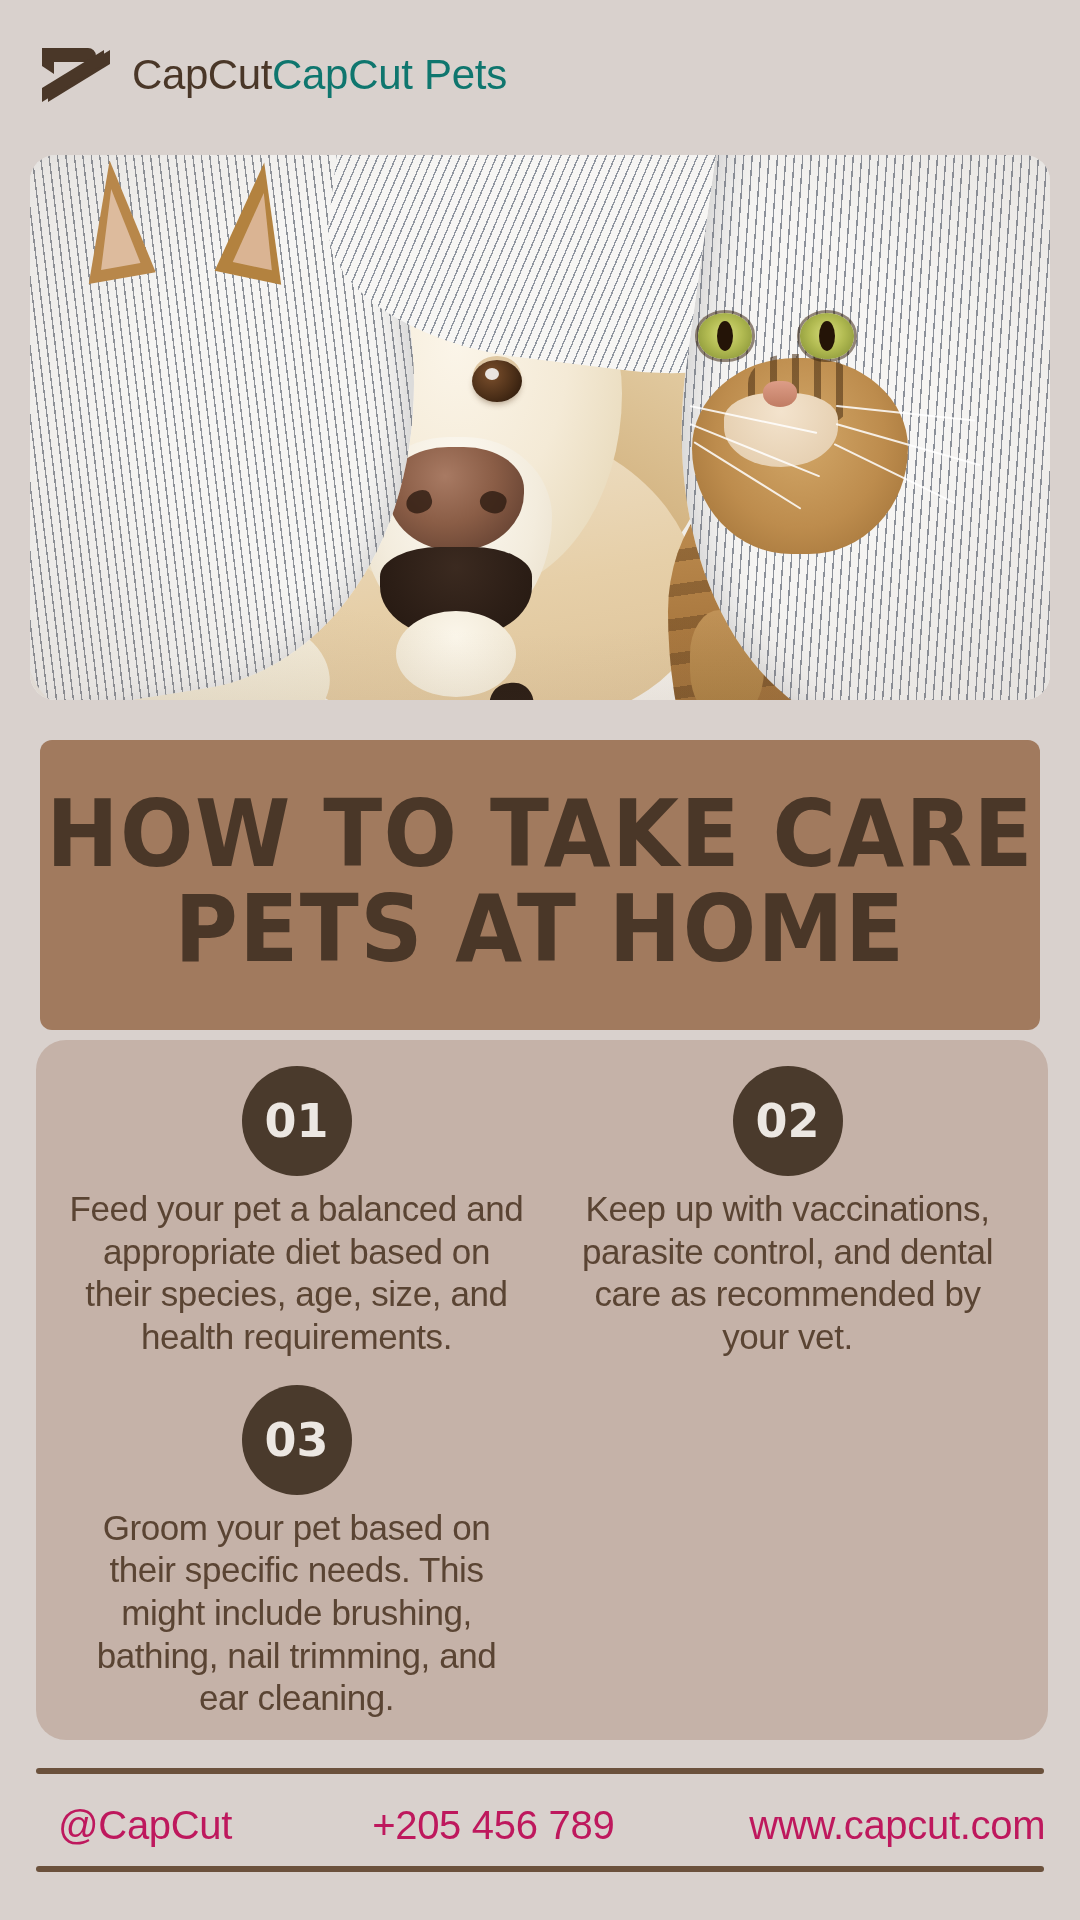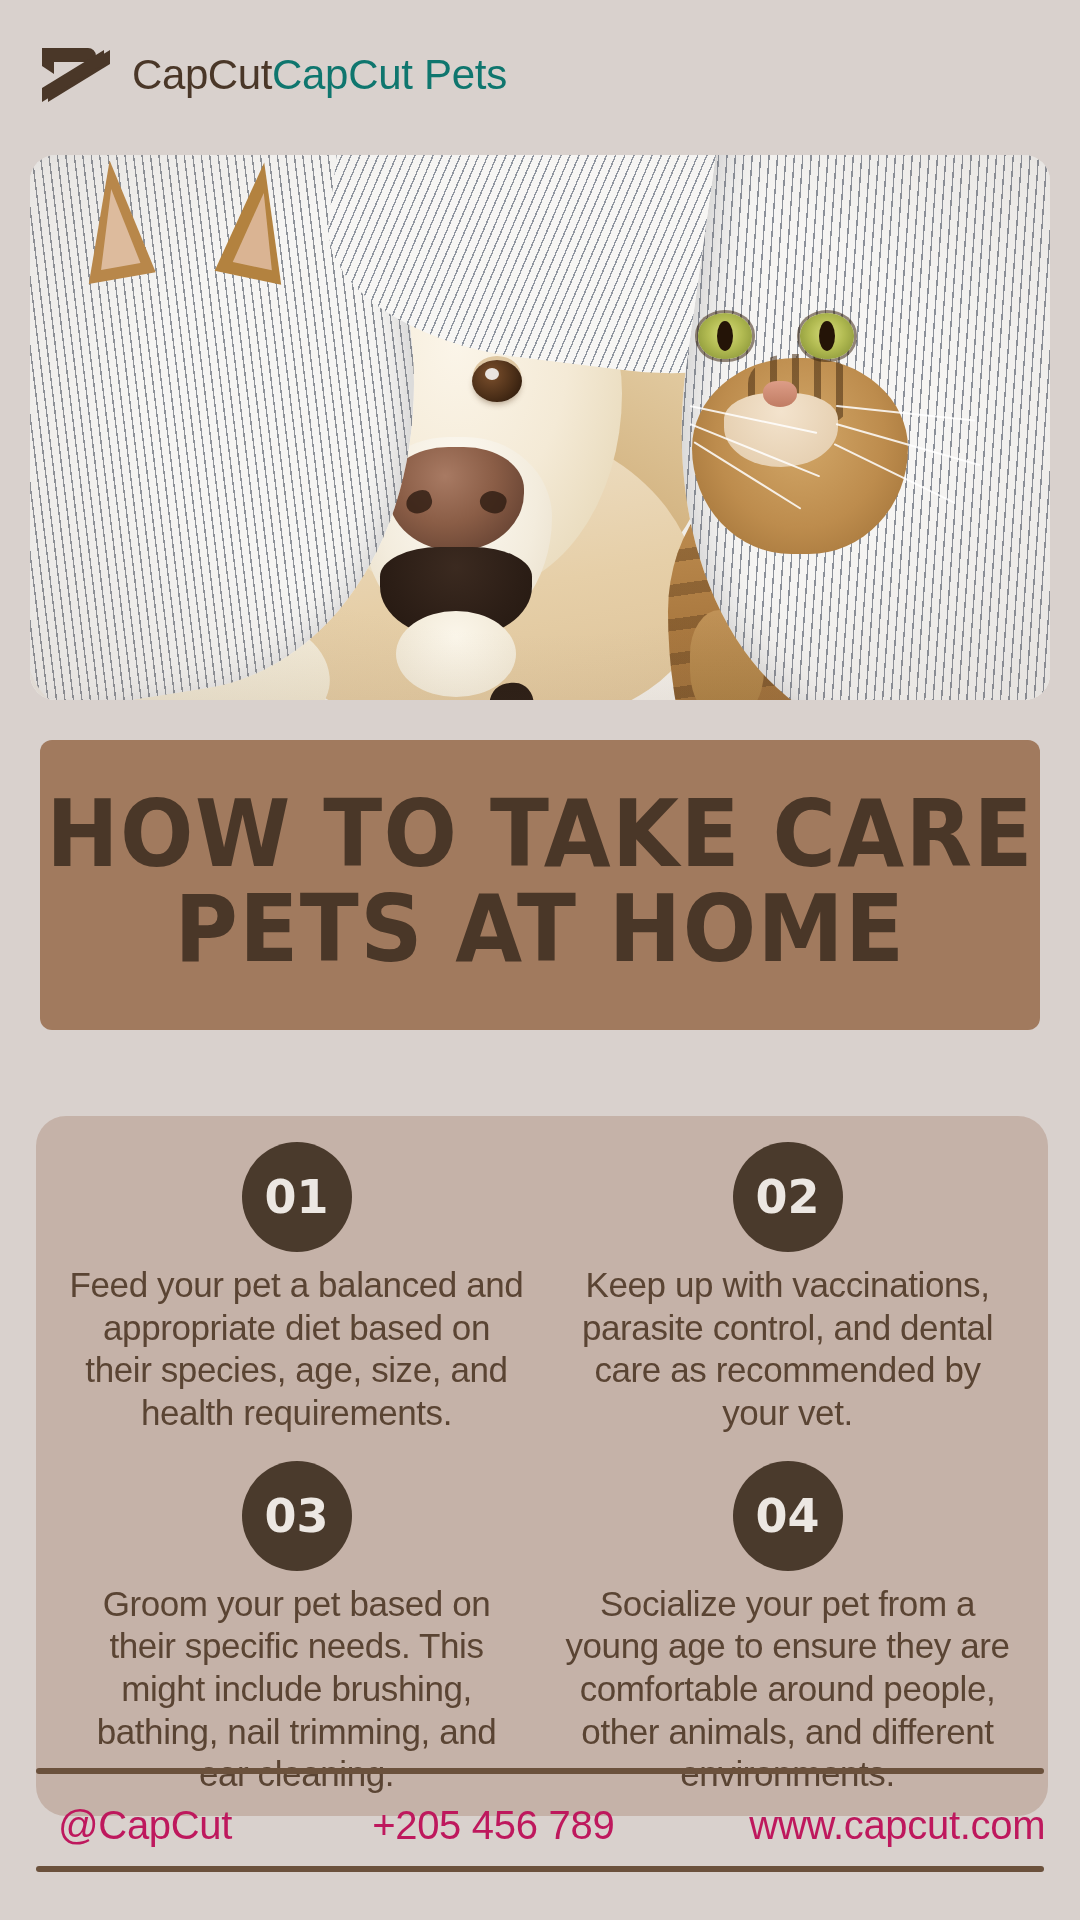--- a/index.html
+++ b/index.html
@@ -430,21 +430,21 @@
     letter-spacing: 1.5px;
     text-align: center;
     transform: scaleX(0.93);
     white-space: nowrap;
   }
 
   
   .tips-card {
     position: absolute;
     left: 36px;
-    top: 1116px;
+    top: 1040px;
     width: 1012px;
     height: 700px;
     background: #c5b2a8;
     border-radius: 30px;
     box-sizing: border-box;
     padding: 26px 26px 20px;
     display: grid;
     grid-template-columns: 1fr 1fr;
     grid-template-rows: 1fr 1fr;
     column-gap: 22px;
@@ -608,26 +608,20 @@
       <div class="tip-text">Keep up with vaccinations, parasite control, and dental care as recommended by your vet.</div>
     </div>
 
     <div class="tip">
       <div class="tip-badge">
         <span>03</span>
       </div>
       <div class="tip-text">Groom your pet based on their specific needs. This might include brushing, bathing, nail trimming, and ear cleaning.</div>
     </div>
 
-    <div class="tip">
-      <div class="tip-badge">
-        <span>04</span>
-      </div>
-      <div class="tip-text">Socialize your pet from a young age to ensure they are comfortable around people, other animals, and different environments.</div>
-    </div>
 
   </div>
 
   <div class="rule rule-top"></div>
   <div class="footer">
     <div class="footer-item f-handle">@CapCut</div>
     <div class="footer-item f-phone">+205 456 789</div>
     <div class="footer-item f-web">www.capcut.com</div>
   </div>
   <div class="rule rule-bottom"></div>

